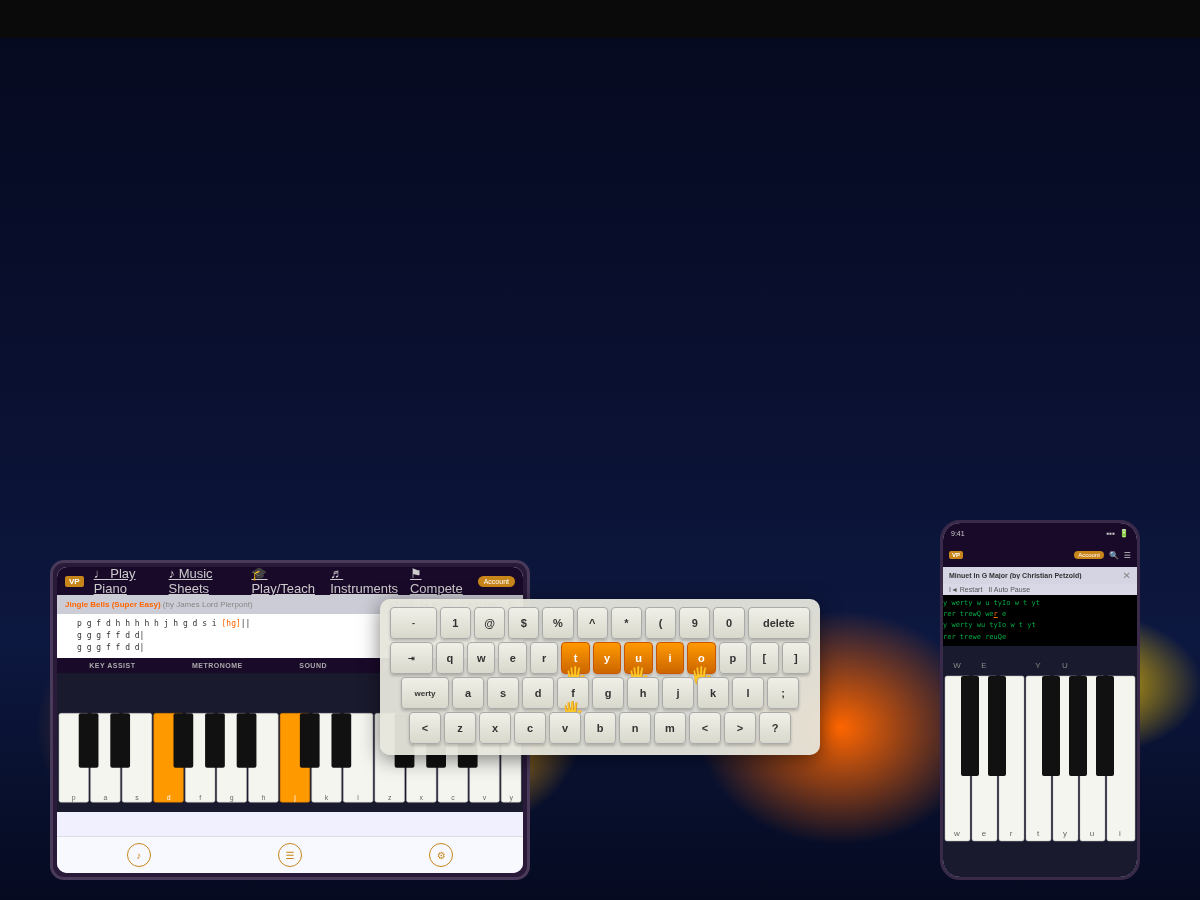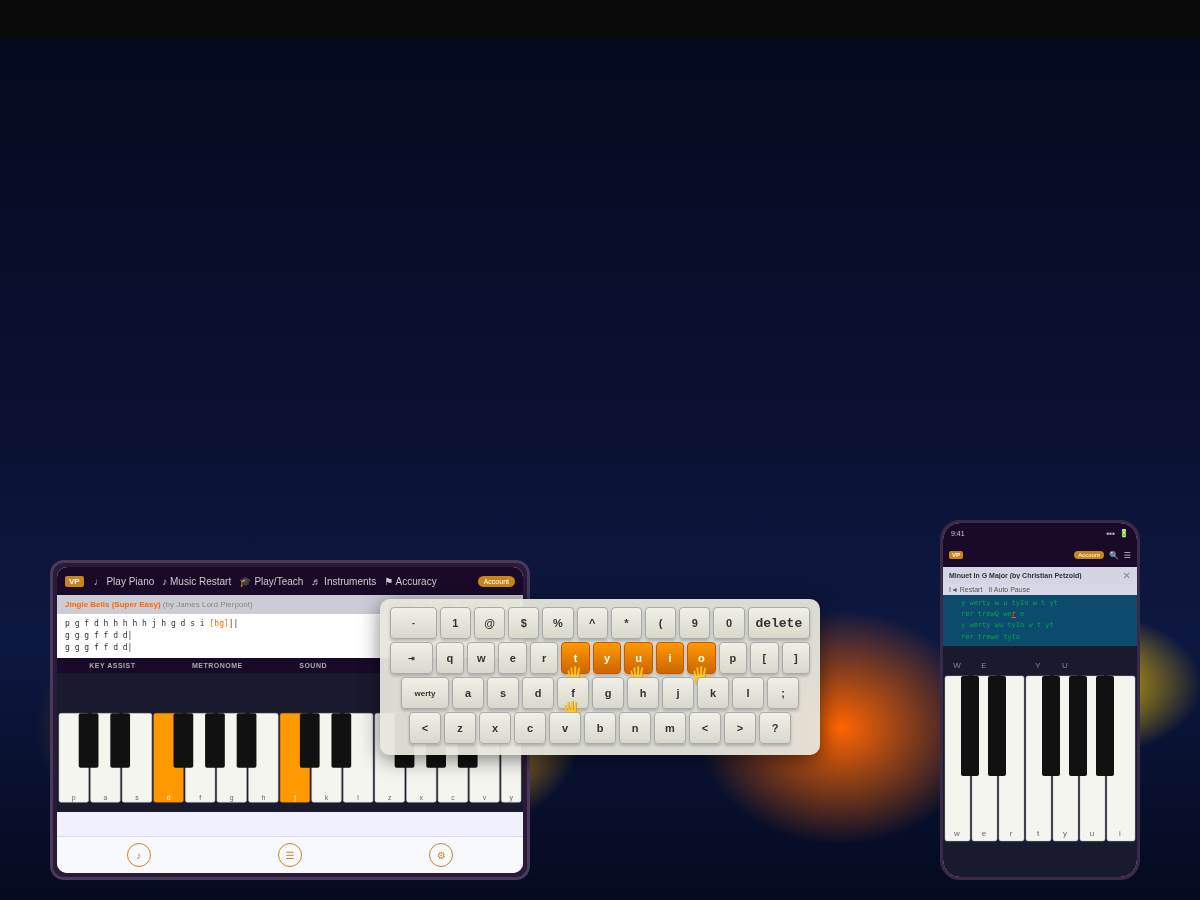--- a/index.html
+++ b/index.html
@@ -347,21 +347,21 @@
       color: #333;
       cursor: pointer;
       position: relative;
       box-shadow: 0 2px 3px rgba(0,0,0,0.2);
     }
     .kb-key.active {
       background: linear-gradient(to bottom, #ff9900, #cc6600);
       color: #fff;
       border-color: #cc5500;
     }
-    .kb-key.delete-key { width: 64px; font-size: 13px; font-family: Liberation Mono, monospace; }
+    .kb-key.delete-key { width: 64px; font-size: 11px; }
     .kb-key.half { width: 48px; font-size: 9px; }
 
     .hand-icon {
       position: absolute;
       bottom: -14px;
       left: 50%;
       transform: translateX(-50%);
       font-size: 18px;
       pointer-events: none;
     }
@@ -401,21 +401,22 @@
       font-weight: bold;
       padding: 1px 4px;
       border-radius: 2px;
     }
     .tablet-nav-links {
       display: flex;
       gap: 8px;
     }
     .tablet-nav-link {
       color: #ccc;
-      font-size: 10px;
+      font-size: 13px;
+      text-decoration: underline;
     }
     .tablet-account-btn {
       background: #c8861a;
       color: #fff;
       font-size: 7px;
       padding: 2px 6px;
       border-radius: 8px;
       margin-left: auto;
     }
 
@@ -432,21 +433,21 @@
       font-weight: bold;
       flex: 1;
     }
     .tablet-ctrl {
       font-size: 7px;
       color: #555;
     }
 
     .tablet-sheet {
       background: #fff;
-      padding: 4px 8px;
+      padding: 4px 20px;
       font-family: monospace;
       font-size: 8px;
       color: #333;
       line-height: 1.5;
     }
 
     .tablet-toolbar {
       background: #1a0a2a;
       display: flex;
       justify-content: space-around;
@@ -571,22 +572,22 @@
 
     .phone-song-ctrls {
       display: flex;
       gap: 6px;
       padding: 2px 6px;
       background: rgba(210,210,225,0.8);
     }
     .phone-ctrl { font-size: 7px; color: #555; }
 
     .phone-sheet {
-      background: #0c4a6e;
-      padding: 3px 18px;
+      background: #000000;
+      padding: 3px 0;
       font-family: monospace;
       font-size: 7px;
       color: #00aa44;
       line-height: 1.6;
       flex: 0;
     }
 
     .phone-piano {
       flex: 1;
       background: #1a1a2e;
@@ -1060,24 +1061,24 @@
     </div>
   </div>
 
   <div class="tablet-device">
     <div class="tablet-screen">
 
       <div class="tablet-nav">
         <div class="tablet-nav-logo">VP</div>
         <div class="tablet-nav-links">
           <span class="tablet-nav-link">♩ Play Piano</span>
-          <span class="tablet-nav-link">♪ Music Restart</span>
+          <span class="tablet-nav-link">♪ Music Sheets</span>
           <span class="tablet-nav-link">🎓 Play/Teach</span>
           <span class="tablet-nav-link">♬ Instruments</span>
-          <span class="tablet-nav-link">⚑ Accuracy</span>
+          <span class="tablet-nav-link">⚑ Compete</span>
         </div>
         <span class="tablet-account-btn">Account</span>
       </div>
 
       <div class="tablet-song-bar">
         <span class="tablet-song-title">Jingle Bells (Super Easy) <span style="color:#888; font-weight:normal;">(by James Lord Pierpont)</span></span>
         <span class="tablet-ctrl">II Pause</span>
         <span class="tablet-ctrl"> I◄ Restart</span>
         <span class="tablet-ctrl"> C Auto Play</span>
         <span style="font-size:10px; color:#888; margin-left:4px;">✕</span>
@@ -1184,21 +1185,21 @@
 
       <div class="phone-song-ctrls">
         <span class="phone-ctrl">I◄ Restart</span>
         <span class="phone-ctrl">II Auto Pause</span>
       </div>
 
       <div class="phone-sheet">
         <div>y werty w u tyIo w t yt</div>
         <div>rer trewQ we<span style="text-decoration:underline; color:#ff6600;">r</span> e</div>
         <div>y werty wu tyIo w t yt</div>
-        <div>rer trewe tyIo</div>
+        <div>rer trewe reuQe</div>
       </div>
 
       <div class="phone-piano">
         <svg width="100%" height="200" viewBox="0 0 194 200">
           <rect x="0" y="0" width="194" height="200" fill="#1a1a2e"></rect>
 
           <rect x="2" y="30" width="25" height="165" rx="2" fill="#f5f5f0" stroke="#bbb" stroke-width="0.5"></rect>
           <rect x="29" y="30" width="25" height="165" rx="2" fill="#f5f5f0" stroke="#bbb" stroke-width="0.5"></rect>
           <rect x="56" y="30" width="25" height="165" rx="2" fill="#f5f5f0" stroke="#bbb" stroke-width="0.5"></rect>
           <rect x="83" y="30" width="25" height="165" rx="2" fill="#f5f5f0" stroke="#bbb" stroke-width="0.5"></rect>

